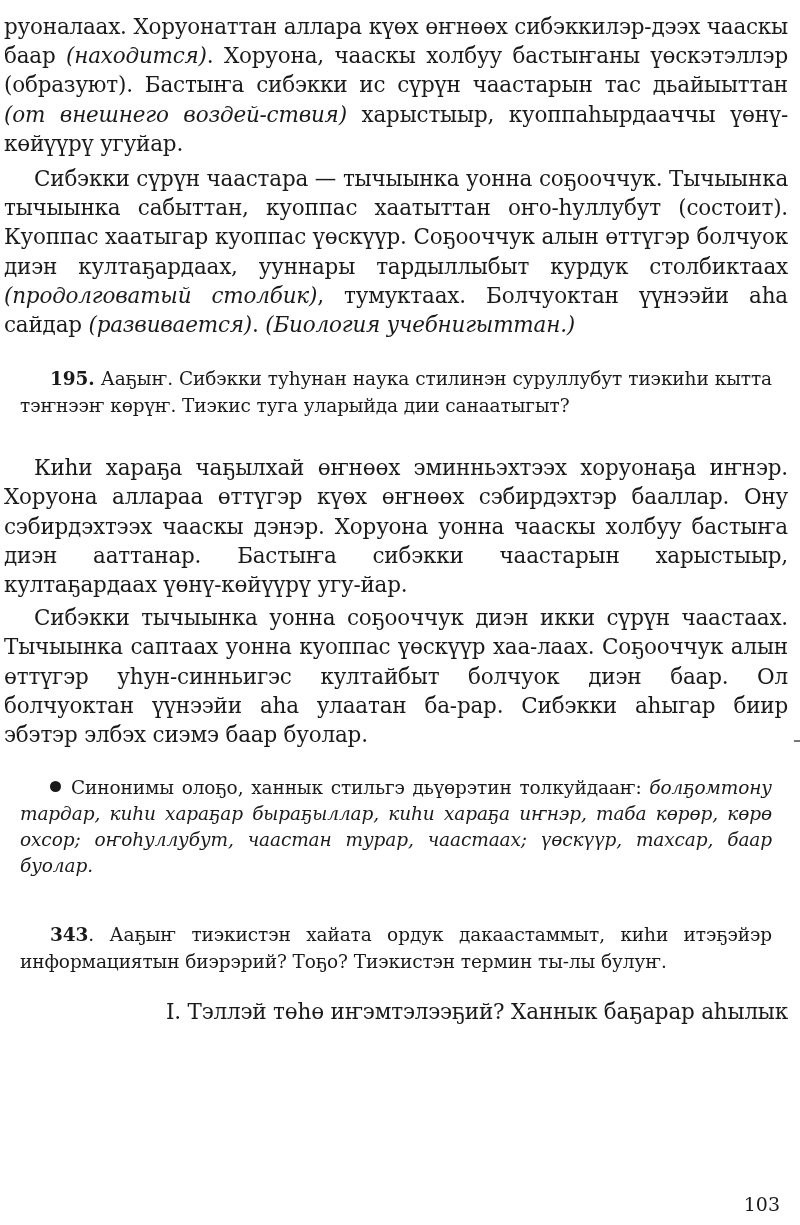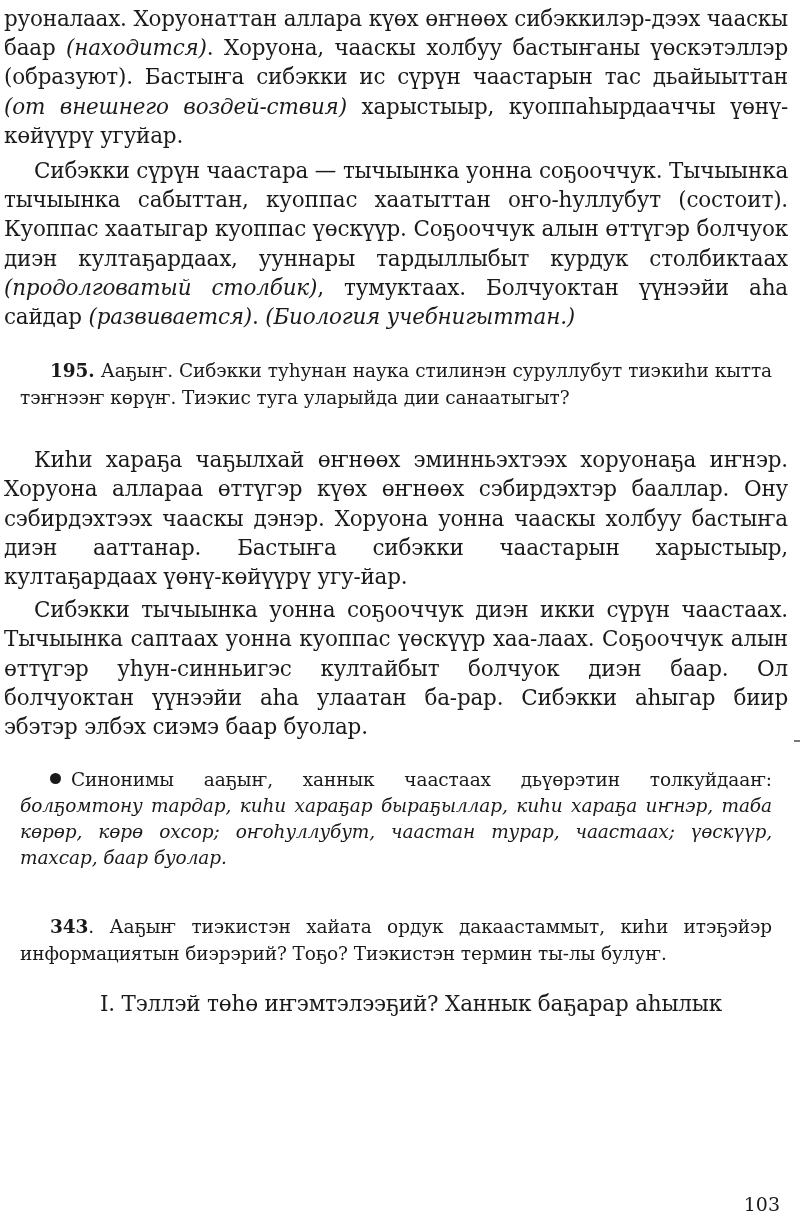--- a/index.html
+++ b/index.html
@@ -65,21 +65,21 @@
       width: 6px;
       height: 2px;
       background: #777;
     }
   </style>
 </head>
 <body>
 
 <div class="page">
 
-  <p class="p" style="margin-top:4px;">
+  <p class="p" style="margin-top:12px;">
     <span>руоналаах. Хоруонаттан аллара күөх өҥнөөх сибэккилэр-дээх чааскы баар </span><span class="it">(находится)</span><span>. Хоруона, чааскы холбуу бастыҥаны үөскэтэллэр (образуют). Бастыҥа сибэкки ис сүрүн чаастарын тас дьайыыттан </span><span class="it">(от внешнего воздей-ствия)</span><span> харыстыыр, куоппаһырдааччы үөнү-көйүүрү угуйар.</span>
   </p>
 
   <div class="gap-sm"></div>
 
   <p class="p indent">
     <span>Сибэкки сүрүн чаастара — тычыынка уонна соҕооччук. Тычыынка тычыынка сабыттан, куоппас хаатыттан оҥо-һуллубут (состоит). Куоппас хаатыгар куоппас үөскүүр. Соҕооччук алын өттүгэр болчуок диэн култаҕардаах, ууннары тардыллыбыт курдук столбиктаах </span><span class="it">(продолговатый столбик)</span><span>, тумуктаах. Болчуоктан үүнээйи аһа сайдар </span><span class="it">(развивается)</span><span>. </span><span class="it">(Биология учебнигыттан.)</span>
   </p>
 
   <div class="gap-md"></div>
@@ -92,29 +92,29 @@
 
   <div style="height:4px"></div>
   <div style="height:4px"></div>
   <p class="p indent">Киһи хараҕа чаҕылхай өҥнөөх эминньэхтээх хоруонаҕа иҥнэр. Хоруона аллараа өттүгэр күөх өҥнөөх сэбирдэхтэр бааллар. Ону сэбирдэхтээх чааскы дэнэр. Хоруона уонна чааскы холбуу бастыҥа диэн ааттанар. Бастыҥа сибэкки чаастарын харыстыыр, култаҕардаах үөнү-көйүүрү угу-йар.</p>
   <div style="height:4px"></div>
   <p class="p indent">Сибэкки тычыынка уонна соҕооччук диэн икки сүрүн чаастаах. Тычыынка саптаах уонна куоппас үөскүүр хаа-лаах. Соҕооччук алын өттүгэр уһун-синньигэс култайбыт болчуок диэн баар. Ол болчуоктан үүнээйи аһа улаатан ба-рар. Сибэкки аһыгар биир эбэтэр элбэх сиэмэ баар буолар.</p>
 
   <div class="gap-md"></div>
 
   <p class="small indent">
-    <span class="bullet-dot"></span><span>Синонимы ааҕыҥ, ханнык чаастаах дьүөрэтин толкуйдааҥ:</span>
+    <span class="bullet-dot"></span><span>Синонимы олоҕо, ханнык стильгэ дьүөрэтин толкуйдааҥ:</span>
     <span class="it">болҕомтону тардар, киһи хараҕар быраҕыллар, киһи хараҕа иҥнэр, таба көрөр, көрө охсор; оҥоһуллубут, чаастан турар, чаастаах; үөскүүр, тахсар, баар буолар.</span>
   </p>
 
   <div class="gap-md"></div>
 
   <p class="small indent" style="line-height:27px;">
     <span class="num">343</span><span>. Ааҕыҥ тиэкистэн хайата ордук дакаастаммыт, киһи итэҕэйэр информациятын биэрэрий? Тоҕо? Тиэкистэн термин ты-лы булуҥ.</span>
   </p>
 
   <div class="gap-sm"></div>
 
-  <p class="p indent" style="text-align:center;">I. Тэллэй төһө иҥэмтэлээҕий? Ханнык баҕарар аһылык</p>
+  <p class="p indent" style="text-align:right;">I. Тэллэй төһө иҥэмтэлээҕий? Ханнык баҕарар аһылык</p>
 </div>
 
 <div class="edge-mark"></div>
 <div class="page-number">103</div>
 
 </body></html>

